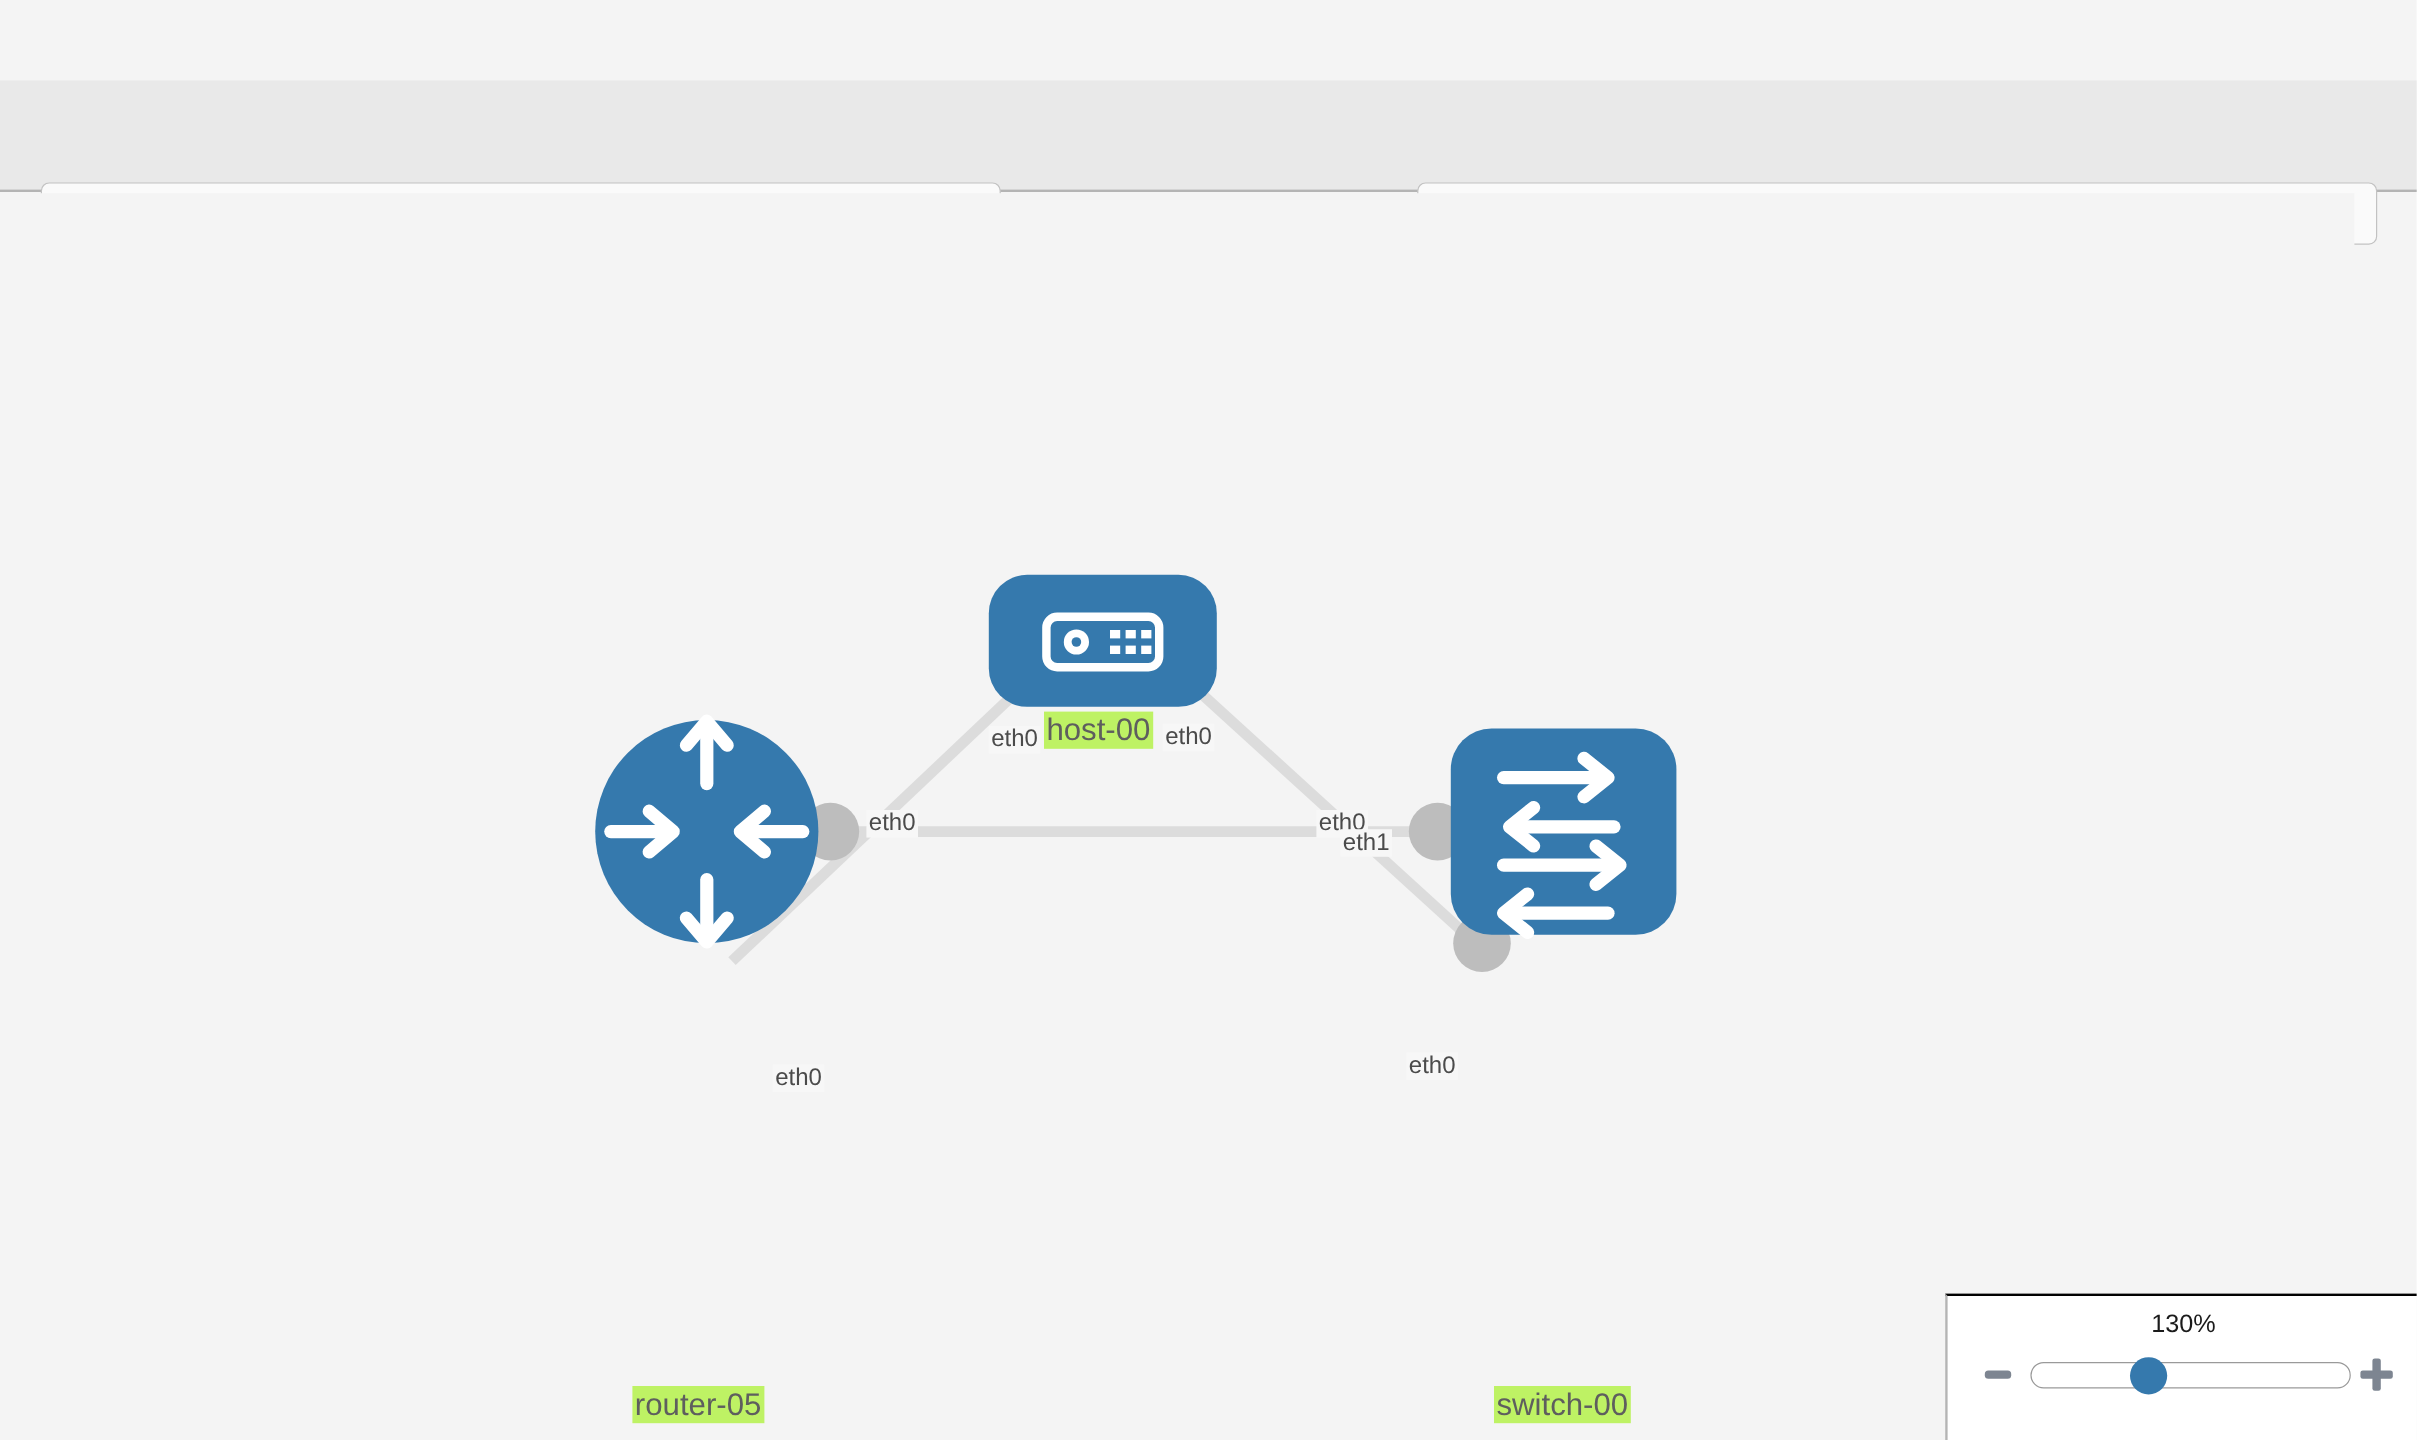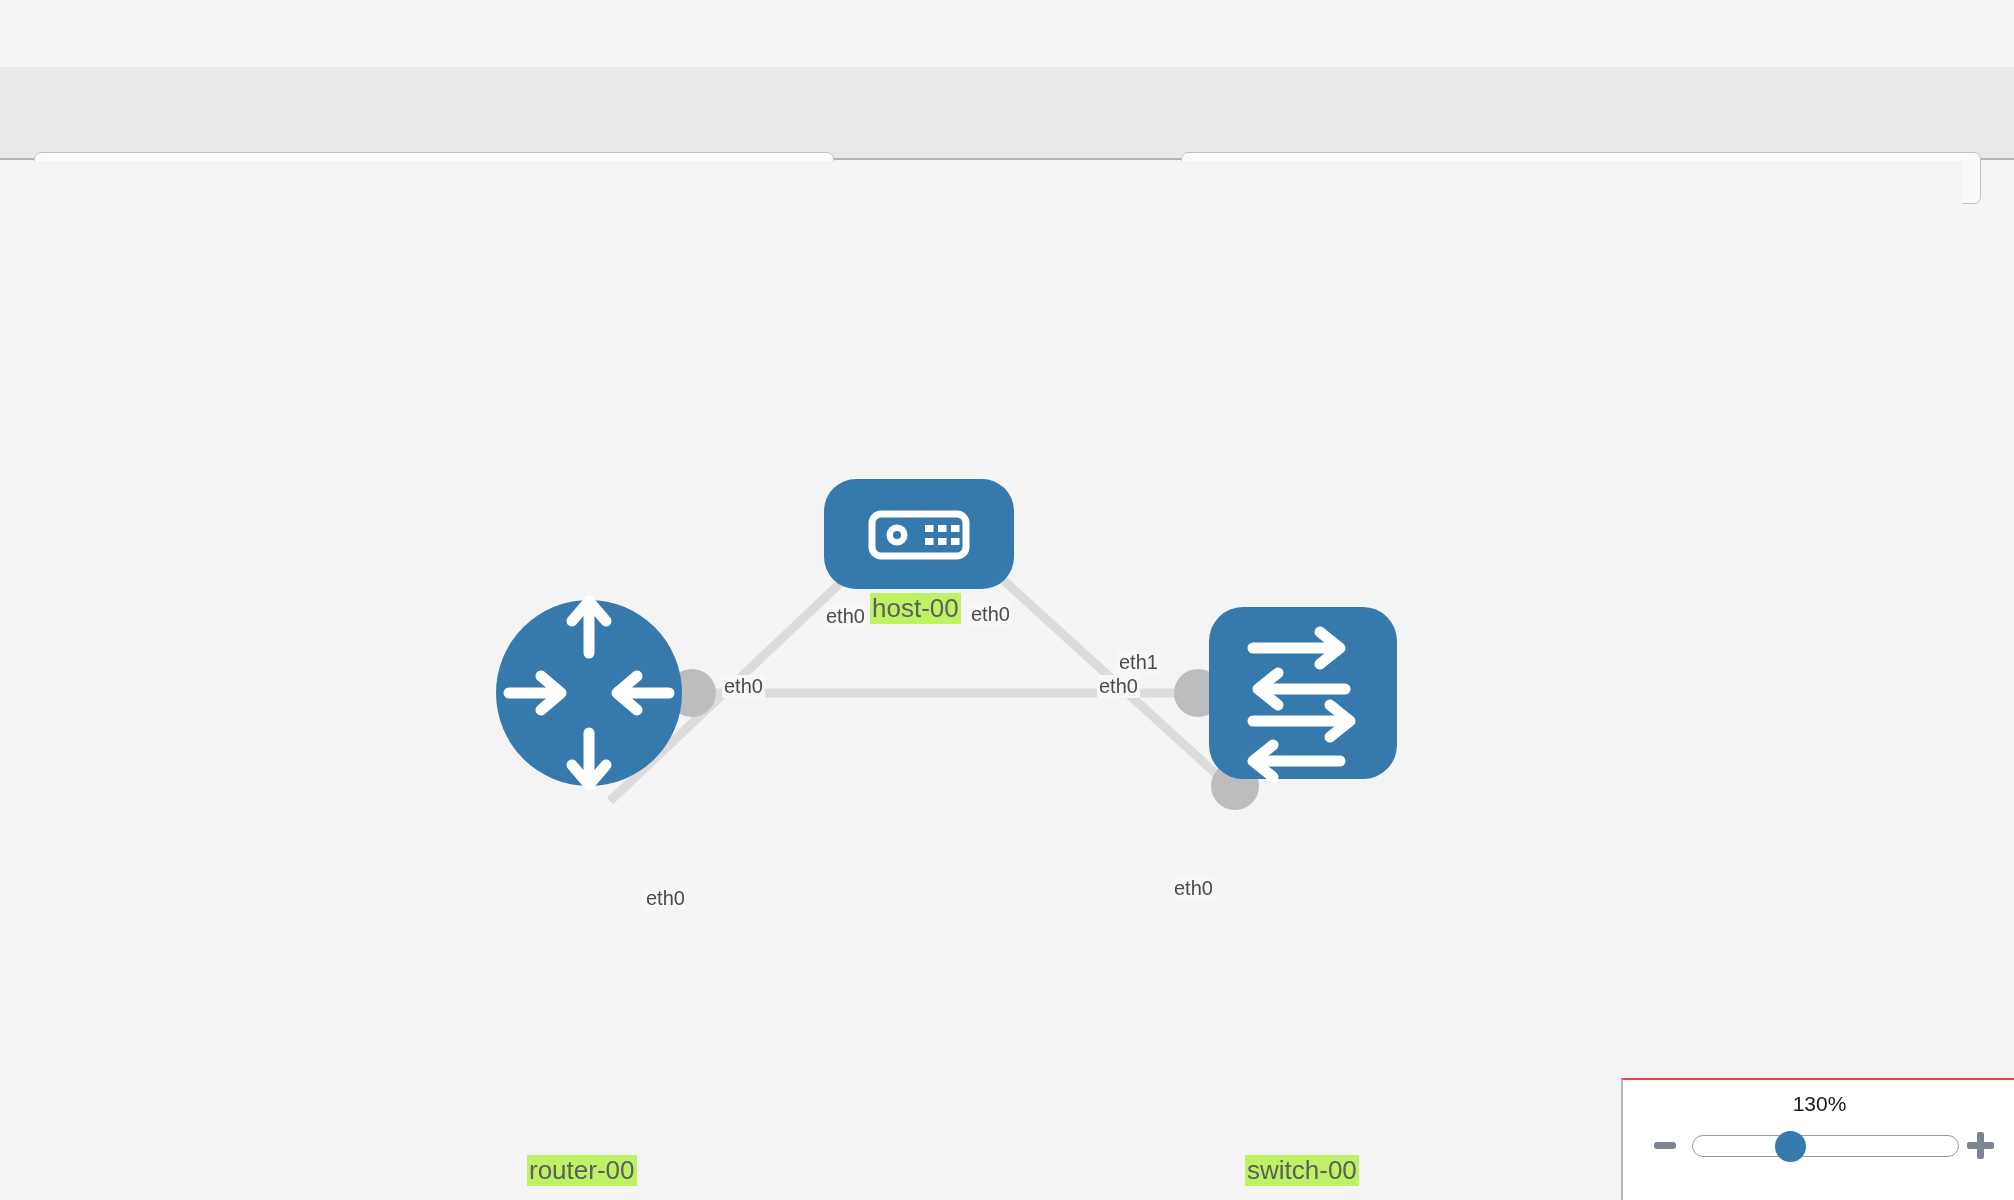--- a/index.html
+++ b/index.html
@@ -136,21 +136,21 @@
     white-space: nowrap;
     padding: 0 2px;
   }
 
   
   .zoom-panel {
     position: absolute;
     left: 1621px; top: 1078px;
     width: 393px; height: 122px;
     background: #ffffff;
-    border-top: 2px solid #ef4444;
+    border-top: 2px solid #000000;
     border-left: 2px solid #b4b4b4;
     box-sizing: border-box;
   }
   .zoom-value {
     position: absolute;
     top: 12px; left: 0;
     width: 393px;
     text-align: center;
     font-size: 21px;
     color: #1b1b1b;
@@ -302,24 +302,24 @@
         </g>
       </g>
     </svg>
 
     <div class="iface-label" style="left:824px; top:444px;">eth0</div>
     <div class="iface-label" style="left:969px; top:442px;">eth0</div>
     <div class="iface-label" style="left:644px; top:726px;">eth0</div>
     <div class="iface-label" style="left:1172px; top:716px;">eth0</div>
     <div class="iface-label" style="left:722px; top:514px;">eth0</div>
     <div class="iface-label" style="left:1097px; top:514px;">eth0</div>
-    <div class="iface-label" style="left:1117px; top:490px;text-align:center;">eth1</div>
+    <div class="iface-label" style="left:1117px; top:530px;text-align:center;">eth1</div>
 
     <div class="node-label" style="left:870px; top:432px;">host-00</div>
-    <div class="node-label" style="left:527px; top:994px;">router-00</div>
+    <div class="node-label" style="left:527px; top:994px;">router-05</div>
     <div class="node-label" style="left:1245px; top:994px;">switch-00</div>
   </div>
 
   <div class="zoom-panel">
     <div class="zoom-value">130%</div>
     <div class="zoom-row">
       <div class="zoom-minus"></div>
       <div class="zoom-track"></div>
       <div class="zoom-thumb"></div>
       <div class="zoom-plus"></div>

